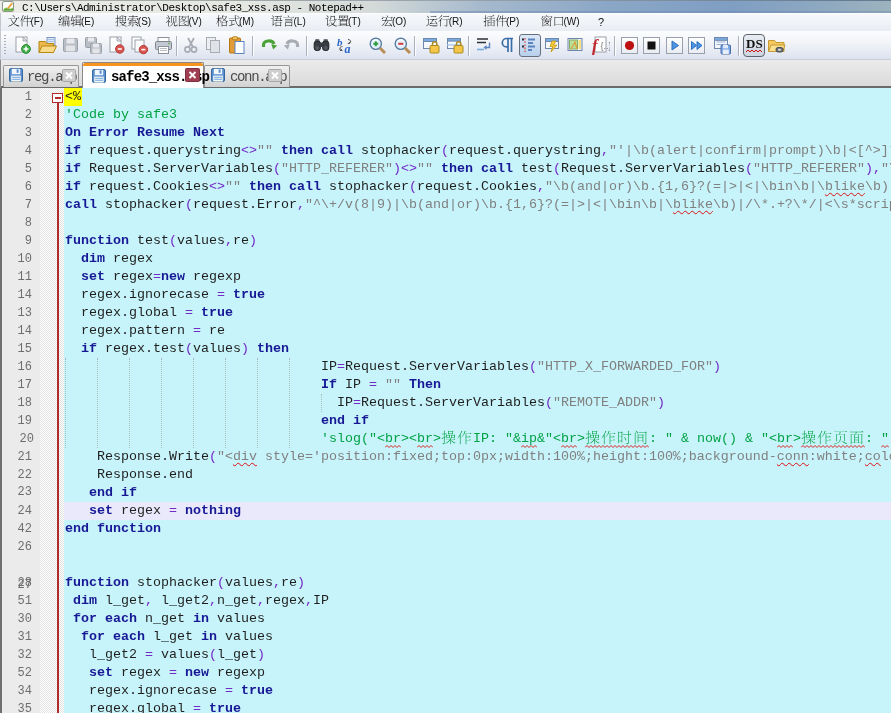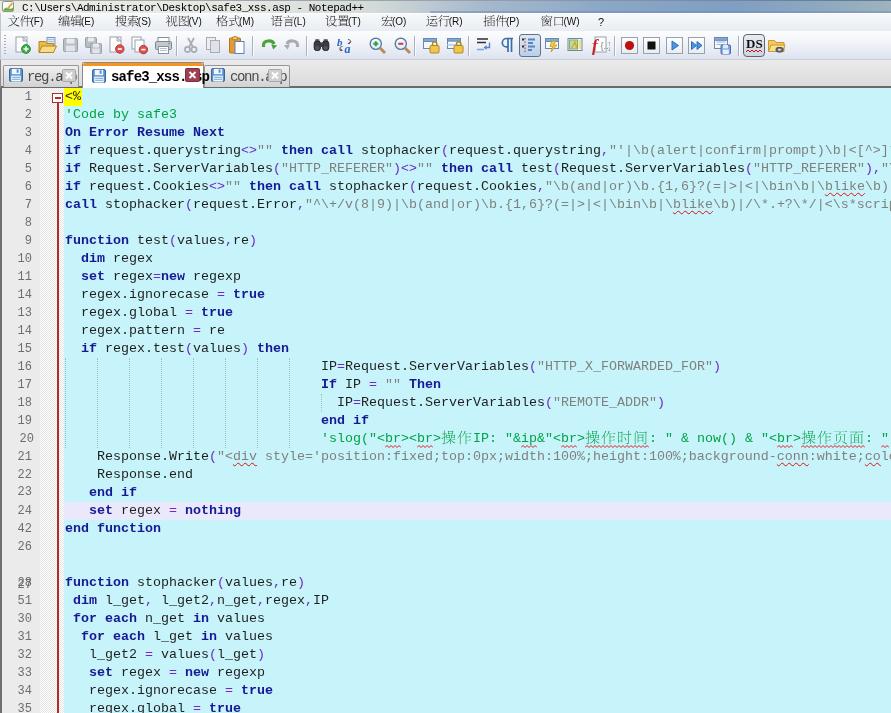--- a/index.html
+++ b/index.html
@@ -397,21 +397,21 @@
 <div class="num" style="left:2px;top:483px">23</div>
 <div class="num" style="left:2px;top:502px">24</div>
 <div class="num" style="left:2px;top:520px">42</div>
 <div class="num" style="left:2px;top:538px">26</div>
 <div class="num" style="left:2px;top:576px">27</div>
 <div class="num" style="left:2px;top:574px">28</div>
 <div class="num" style="left:2px;top:592px">51</div>
 <div class="num" style="left:2px;top:610px">30</div>
 <div class="num" style="left:2px;top:628px">31</div>
 <div class="num" style="left:2px;top:646px">32</div>
-<div class="num" style="left:2px;top:664px">33</div>
+<div class="num" style="left:2px;top:664px">52</div>
 <div class="num" style="left:2px;top:682px">34</div>
 <div class="num" style="left:2px;top:700px">35</div>
 <div class="abs" style="left:64px;top:502px;width:827px;height:18px;background:#e9e9fb"></div>
 <div class="abs" style="left:64px;top:88px;width:18px;height:18px;background:#ffff00"></div>
 <div class="abs" style="left:57px;top:103px;width:2px;height:610px;background:#b22c2c"></div>
 <div class="abs" style="left:52px;top:93px;width:11px;height:10px;border:1px solid #b22c2c;background:#fff"></div>
 <div class="abs" style="left:54.5px;top:97.4px;width:6px;height:1.2px;background:#b22c2c"></div>
 <div class="guide" style="left:65px;top:358px;height:90px"></div>
 <div class="guide" style="left:97px;top:358px;height:90px"></div>
 <div class="guide" style="left:129px;top:358px;height:90px"></div>

